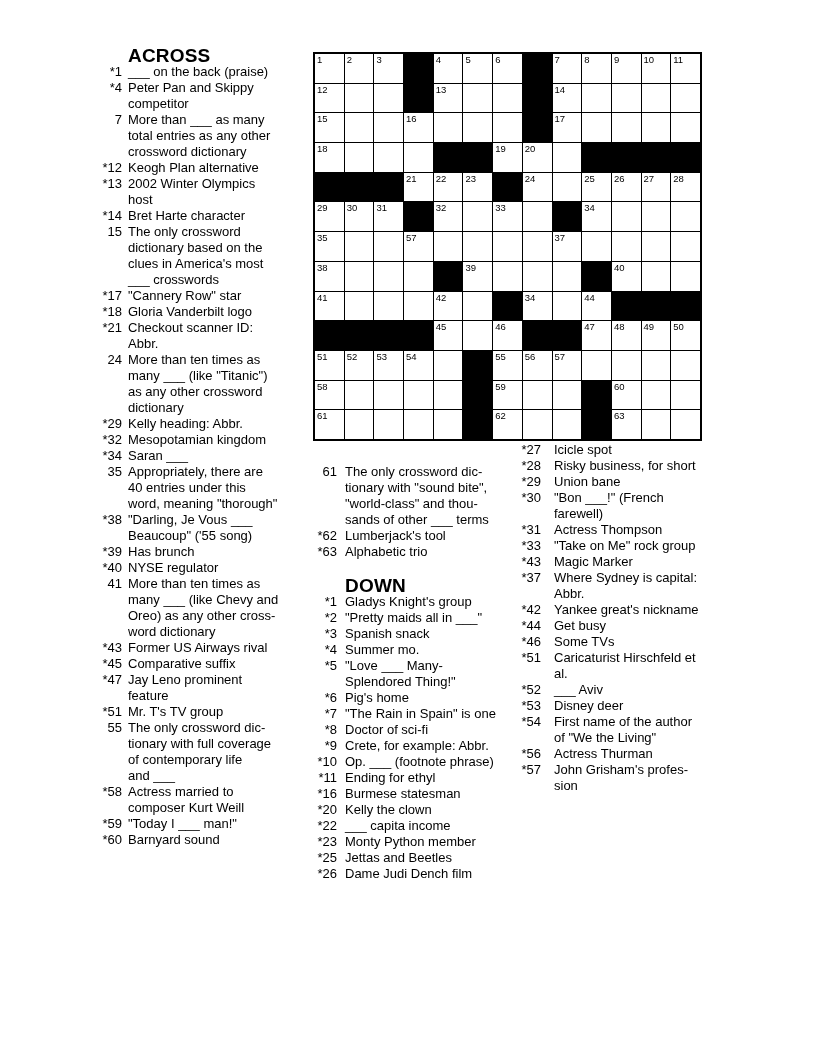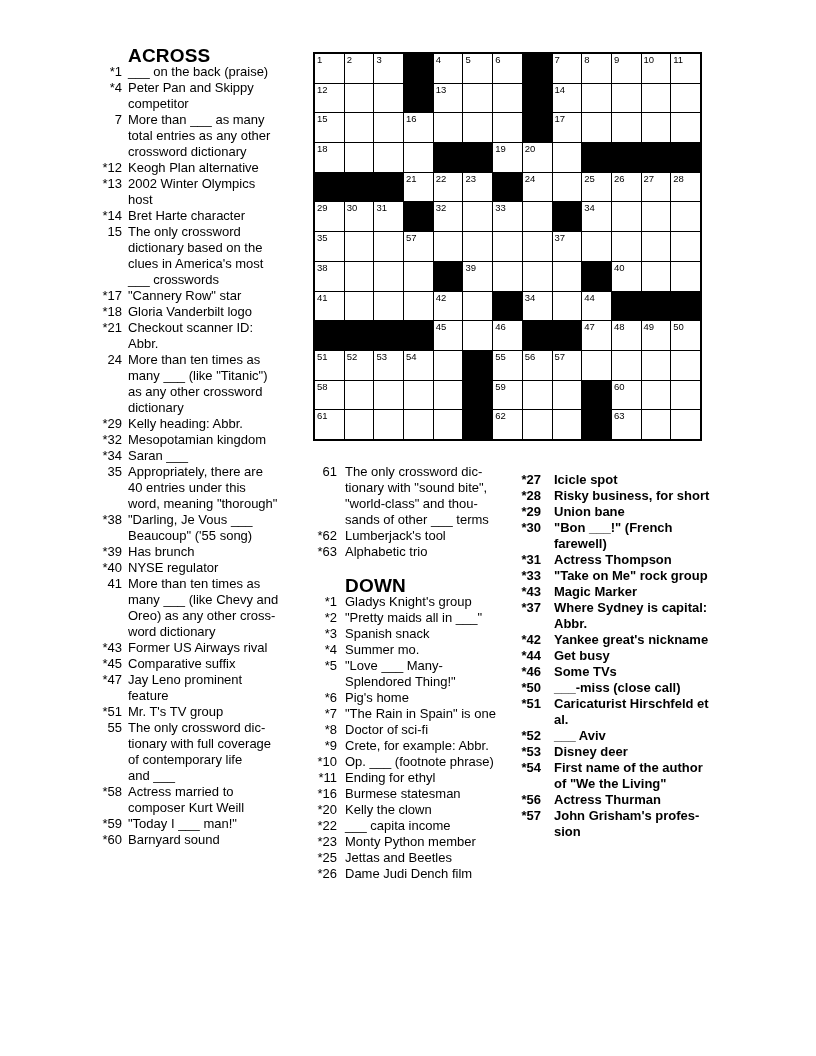--- a/index.html
+++ b/index.html
@@ -8,21 +8,21 @@
     background: #ffffff;
     color: #000000;
     font-family: "Liberation Sans", sans-serif;
     position: relative;
     overflow: hidden;
   }
   .page { position: absolute; inset: 0; }
   .col { position: absolute; font-size: 13px; line-height: 16px; }
   .col-left  { left: 88px;  top: 48px;  width: 218px; }
   .col-mid   { left: 313px; top: 464px; width: 206px; }
-  .col-right { left: 514px; top: 472px; width: 250px; font-weight: bold; }
+  .col-right { left: 514px; top: 442px; width: 250px; }
   .list-title { font-size: 19px; line-height: 16px; font-weight: bold; margin: 0 0 0 40px; letter-spacing: 0.2px; }
   .down-title { margin: 18px 0 0 32px; }
   .clue { display: flex; align-items: flex-start; }
   .cnum { flex: 0 0 34px; text-align: right; margin-right: 6px; white-space: nowrap; }
   .col-mid  .cnum { flex-basis: 24px; margin-right: 8px; }
   .col-right .cnum { flex-basis: 27px; margin-right: 13px; }
   .ctext { white-space: pre-line; }
   .grid {
     position: absolute; left: 313px; top: 52px;
     display: grid;
@@ -612,24 +612,20 @@
         </div>
         <div class="clue">
           <span class="cnum">*44</span>
           <div class="ctext">Get busy</div>
         </div>
         <div class="clue">
           <span class="cnum">*46</span>
           <div class="ctext">Some TVs</div>
         </div>
         <div class="clue">
-          <span class="cnum">*50</span>
-          <div class="ctext">___-miss (close call)</div>
-        </div>
-        <div class="clue">
           <span class="cnum">*51</span>
           <div class="ctext">Caricaturist Hirschfeld et
 al.</div>
         </div>
         <div class="clue">
           <span class="cnum">*52</span>
           <div class="ctext">___ Aviv</div>
         </div>
         <div class="clue">
           <span class="cnum">*53</span>

